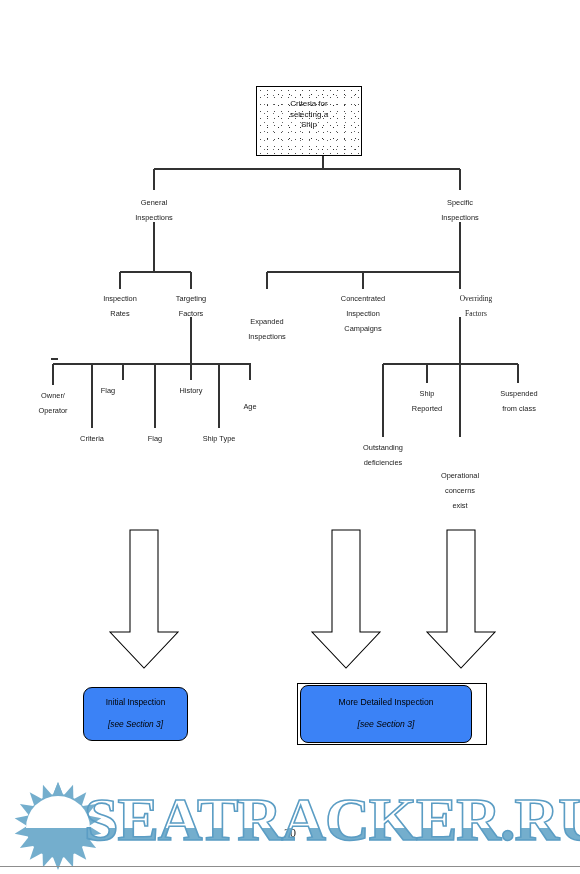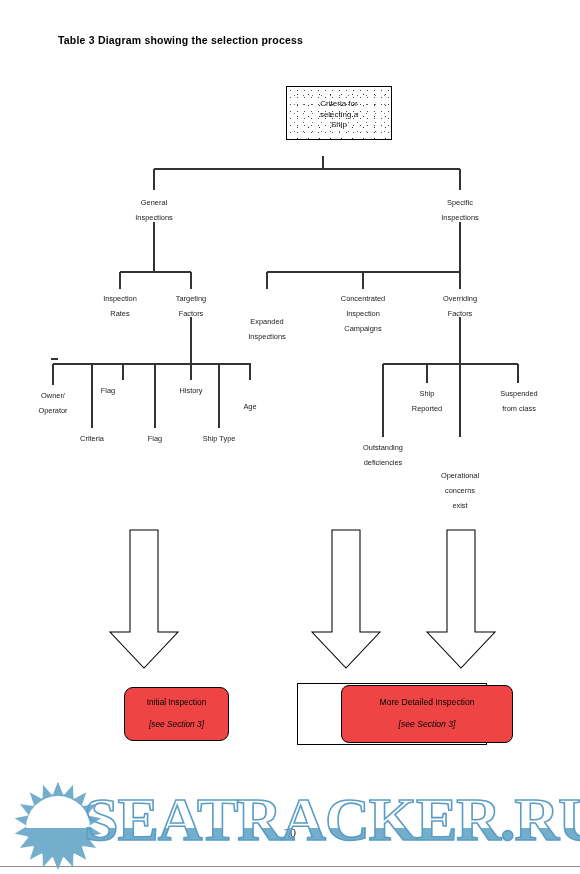--- a/index.html
+++ b/index.html
@@ -29,42 +29,42 @@
     position:absolute;
     font-size:7.4px;
     line-height:15px;
     text-align:center;
     white-space:pre-line;
     color:#1a1a1a;
   }
 
   
   .topbox{
-    position:absolute;left:286px;top:86px;width:106px;height:54px;
+    position:absolute;left:256px;top:86px;width:106px;height:70px;
     border:1.2px solid #000;
     box-sizing:border-box;
     background-color:#ffffff;
     background-image:
       radial-gradient(#4a4a4a 0.6px, transparent 0.7px),
       radial-gradient(#6a6a6a 0.5px, transparent 0.6px),
       radial-gradient(#2a2a2a 0.5px, transparent 0.6px);
     background-size:7px 7px, 9px 9px, 11px 11px;
     background-position:0 0, 3px 4px, 5px 2px;
     padding-left:11px;
   }
   .topbox .tb-text{
     position:absolute;left:0;right:0;top:12px;
     text-align:center;font-size:8px;line-height:10.5px;
     white-space:pre-line;color:#111;
   }
 
   
   .rbox{
     position:absolute;box-sizing:border-box;
-    background:#ef4444;border:1.1px solid #000;border-radius:9px;margin-left:41px;
+    background:#3b82f6;border:1.1px solid #000;border-radius:9px;
   }
   .rbox .r1{
     position:absolute;left:0;right:0;top:9px;text-align:center;
     font-size:8.3px;
   }
   .rbox .r2{
     position:absolute;left:0;right:0;top:31px;text-align:center;
     font-size:8.3px;font-style:italic;
   }
   #box-initial{left:83px;top:687px;width:105px;height:54px;}
@@ -106,21 +106,20 @@
   .bottomline{
     position:absolute;left:0;top:866px;width:580px;height:0;
     border-top:1px solid #8d8d8d;
   }
 </style>
 </head>
 <body>
 
 <div id="page">
 
-  <div class="title">Table 3 Diagram showing the selection process</div>
 
   <svg class="lines" viewBox="0 0 580 874" width="580" height="874" aria-hidden="true">
     <g stroke="#333333" stroke-width="1.05" fill="none" shape-rendering="crispEdges">
 
       <line x1="323" y1="156" x2="323" y2="169"></line>
 
       <line x1="154" y1="169" x2="460" y2="169"></line>
       <line x1="154" y1="169" x2="154" y2="190"></line>
       <line x1="460" y1="169" x2="460" y2="190"></line>
 
@@ -177,21 +176,21 @@
 
   <div class="lbl" style="left:86px;top:291px;width:68px;">Inspection
 Rates</div>
   <div class="lbl" style="left:159px;top:291px;width:64px;">Targeting
 Factors</div>
   <div class="lbl" style="left:232px;top:291px;width:70px;margin-top:23px;">Expanded
 Inspections</div>
   <div class="lbl" style="left:325px;top:291px;width:76px;">Concentrated
 Inspection
 Campaigns</div>
-  <div class="lbl" style="left:428px;top:291px;width:64px;">Overriding
+  <div class="lbl" style="left:444px;top:291px;width:64px;font-family:Liberation Serif, serif;">Overriding
 Factors</div>
 
   <div class="lbl" style="left:22px;top:388px;width:62px;">Owner/
 Operator</div>
   <div class="lbl" style="left:62px;top:431px;width:60px;">Criteria</div>
   <div class="lbl" style="left:86px;top:383px;width:44px;">Flag</div>
   <div class="lbl" style="left:133px;top:431px;width:44px;">Flag</div>
   <div class="lbl" style="left:167px;top:383px;width:48px;">History</div>
   <div class="lbl" style="left:192px;top:431px;width:54px;">Ship Type</div>
   <div class="lbl" style="left:231px;top:399px;width:38px;">Age</div>

